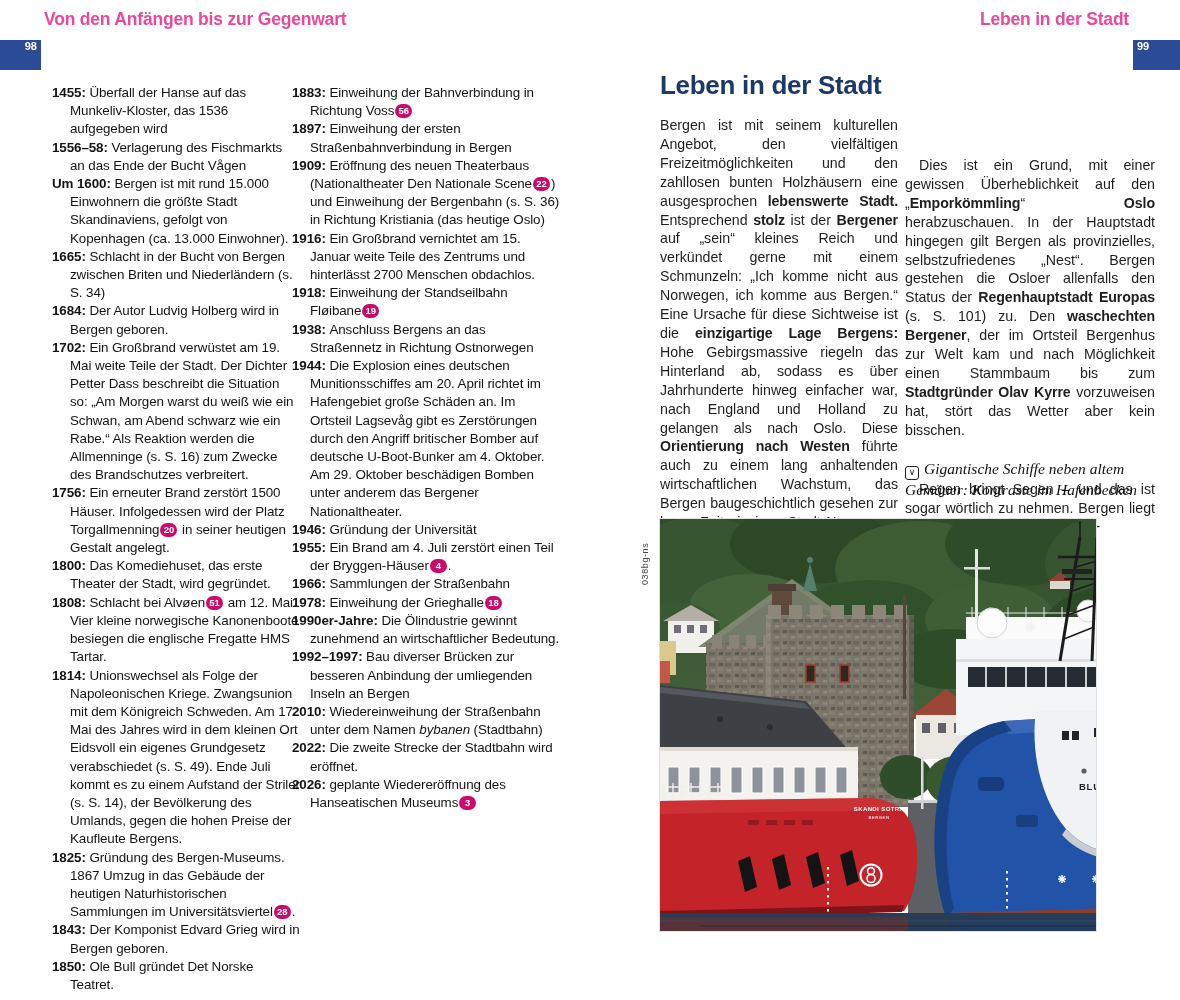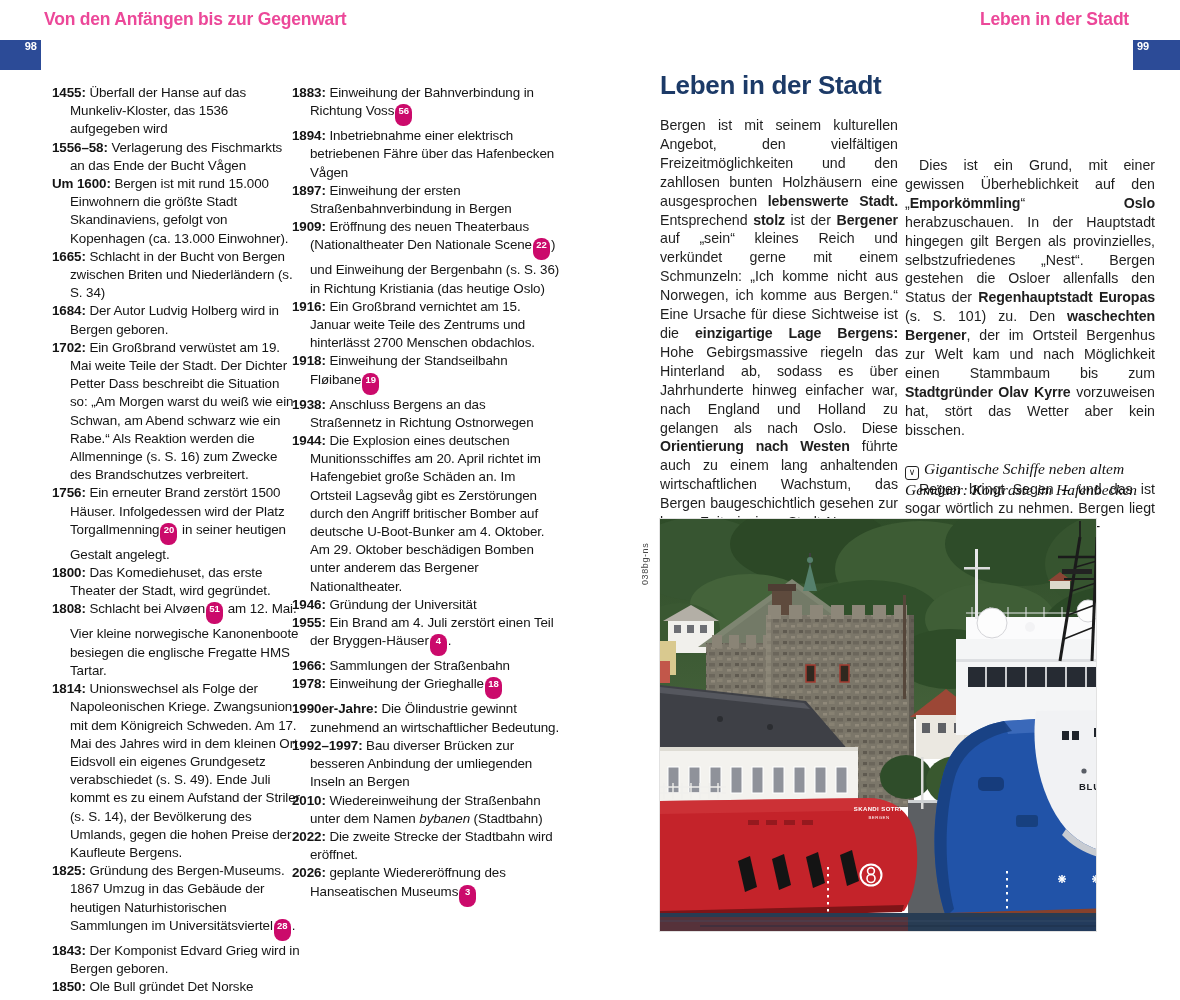--- a/index.html
+++ b/index.html
@@ -16,21 +16,21 @@
   .hdr-title-left{left:44px;}
   .hdr-title-right{right:51px;}
 
   
   .tl-col{position:absolute;top:84px;color:#141414;}
   .tl-col1{left:52px;width:248px;}
   .tl-col2{left:292px;width:268px;}
   .tl-entry{margin:0;font-size:13.4px;line-height:18.2px;padding-left:18px;text-indent:-18px;
             letter-spacing:-0.1px;}
   .tl-date{font-weight:bold;}
-  .badge{display:inline-block;min-width:12px;height:22px;padding:0 2.5px;margin:0 1px;border-radius:8px;
+  .badge{display:inline-block;min-width:12px;height:14px;padding:0 2.5px;margin:0 1px;border-radius:8px;
          background:var(--badge-magenta);color:#fff;font-weight:bold;font-size:9.5px;line-height:13.5px;
          text-align:center;text-indent:0;position:relative;top:-1px;letter-spacing:0;}
 
   
   .art-heading{position:absolute;left:660px;top:70px;font-size:26px;font-weight:bold;color:#1c3a67;
                letter-spacing:-0.3px;}
   .art-col{position:absolute;top:116px;}
   .art-col1{left:660px;width:238px;}
   .art-col2{left:905px;width:250px;}
   .art-p{margin:0;font-size:14.2px;line-height:18.9px;text-align:justify;color:#1e1e1e;}
@@ -75,21 +75,20 @@
       <p class="tl-entry"><b class="tl-date">1756: </b><span>Ein erneuter Brand zerstört 1500 Häuser. Infolgedessen wird der Platz Torgallmenning</span><span class="badge">20</span><span> in seiner heutigen Gestalt angelegt.</span></p>
       <p class="tl-entry"><b class="tl-date">1800: </b><span>Das Komediehuset, das erste Theater der Stadt, wird gegründet.</span></p>
       <p class="tl-entry"><b class="tl-date">1808: </b><span>Schlacht bei Alvøen</span><span class="badge">51</span><span> am 12. Mai. Vier kleine norwegische Kanonenboote besiegen die englische Fregatte HMS Tartar.</span></p>
       <p class="tl-entry"><b class="tl-date">1814: </b><span>Unionswechsel als Folge der Napoleonischen Kriege. Zwangsunion mit dem Königreich Schweden. Am 17. Mai des Jahres wird in dem kleinen Ort Eidsvoll ein eigenes Grundgesetz verabschiedet (s. S. 49). Ende Juli kommt es zu einem Aufstand der Striler (s. S. 14), der Bevölkerung des Umlands, gegen die hohen Preise der Kaufleute Bergens.</span></p>
       <p class="tl-entry"><b class="tl-date">1825: </b><span>Gründung des Bergen-Museums. 1867 Umzug in das Gebäude der heutigen Naturhistorischen Sammlungen im Universitätsviertel</span><span class="badge">28</span><span>.</span></p>
       <p class="tl-entry"><b class="tl-date">1843: </b><span>Der Komponist Edvard Grieg wird in Bergen geboren.</span></p>
       <p class="tl-entry"><b class="tl-date">1850: </b><span>Ole Bull gründet Det Norske Teatret.</span></p>
     </div>
   <div class="tl-col tl-col2">
       <p class="tl-entry"><b class="tl-date">1883: </b><span>Einweihung der Bahnverbindung in Richtung Voss</span><span class="badge">56</span></p>
-      <p class="tl-entry"><b class="tl-date">1894: </b><span>Inbetriebnahme einer elektrisch betriebenen Fähre über das Hafenbecken Vågen</span></p>
       <p class="tl-entry"><b class="tl-date">1897: </b><span>Einweihung der ersten Straßenbahnverbindung in Bergen</span></p>
       <p class="tl-entry"><b class="tl-date">1909: </b><span>Eröffnung des neuen Theaterbaus (Nationaltheater Den Nationale Scene</span><span class="badge">22</span><span>) und Einweihung der Bergenbahn (s. S. 36) in Richtung Kristiania (das heutige Oslo)</span></p>
       <p class="tl-entry"><b class="tl-date">1916: </b><span>Ein Großbrand vernichtet am 15. Januar weite Teile des Zentrums und hinterlässt 2700 Menschen obdachlos.</span></p>
       <p class="tl-entry"><b class="tl-date">1918: </b><span>Einweihung der Standseilbahn Fløibane</span><span class="badge">19</span></p>
       <p class="tl-entry"><b class="tl-date">1938: </b><span>Anschluss Bergens an das Straßennetz in Richtung Ostnorwegen</span></p>
       <p class="tl-entry"><b class="tl-date">1944: </b><span>Die Explosion eines deutschen Munitionsschiffes am 20. April richtet im Hafengebiet große Schäden an. Im Ortsteil Lagsevåg gibt es Zerstörungen durch den Angriff britischer Bomber auf deutsche U-Boot-Bunker am 4. Oktober. Am 29. Oktober beschädigen Bomben unter anderem das Bergener Nationaltheater.</span></p>
       <p class="tl-entry"><b class="tl-date">1946: </b><span>Gründung der Universität</span></p>
       <p class="tl-entry"><b class="tl-date">1955: </b><span>Ein Brand am 4. Juli zerstört einen Teil der Bryggen-Häuser</span><span class="badge">4</span><span>.</span></p>
       <p class="tl-entry"><b class="tl-date">1966: </b><span>Sammlungen der Straßenbahn</span></p>
       <p class="tl-entry"><b class="tl-date">1978: </b><span>Einweihung der Grieghalle</span><span class="badge">18</span></p>

